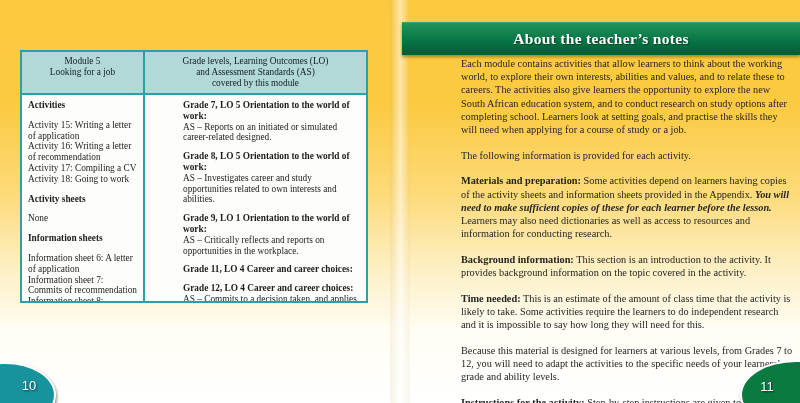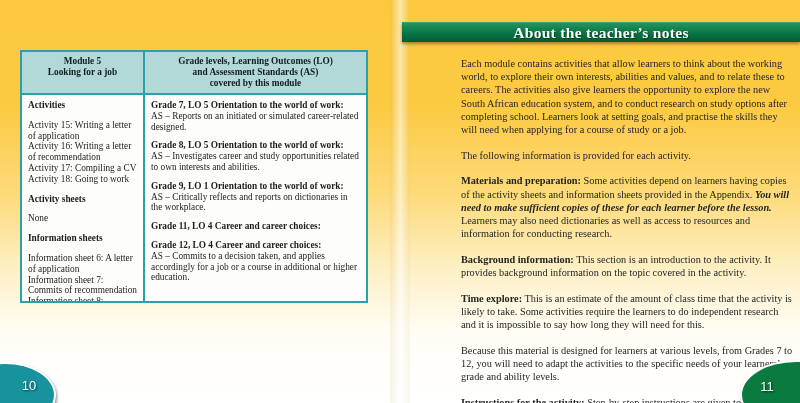--- a/index.html
+++ b/index.html
@@ -17,38 +17,38 @@
   }
 
   
   .module-table {
     position:absolute; left:20px; top:50px; width:348px; height:253px;
     border:2px solid #2aa0a7; background:#fdfdfb; display:flex; flex-direction:column;
     color:#1c1c1c;
   }
   .thead { display:flex; background:#b2d8d7; border-bottom:2px solid #2aa0a7; }
   .th {
-    padding:4px 6px; text-align:center; font-weight:bold;
+    padding:4px 6px; text-align:center; font-weight:normal;
     font-size:9.3px; line-height:11px; white-space:pre-line; color:#101e1e;
   }
   .th.c1 { width:123px; border-right:2px solid #2aa0a7; }
   .th.c2 { flex:1; }
   .tbody { display:flex; flex:1; overflow:hidden; }
   .td { padding:5px 6px; font-size:9.3px; line-height:10.8px; }
   .td.c1 { width:123px; border-right:2px solid #2aa0a7; }
-  .td.c2 { flex:1; }
+  .td.c2 { flex:1;margin-left:32px; }
   .cell-heading { font-weight:bold; margin:9px 0; }
   .td .cell-heading:first-child { margin-top:0; }
   .cell-item { margin:0; }
   .entry { margin-bottom:8px; }
   .entry-heading { font-weight:bold; }
 
   
   .banner {
-    position:absolute; left:2px; right:0; top:22px; height:20px;
+    position:absolute; left:2px; right:0; top:22px; height:33px;
     display:flex; align-items:center; justify-content:center;
     background:linear-gradient(180deg,#259359 0%,#077546 55%,#025c33 100%);
     border-top:1px solid #46a371;
     box-shadow:0 2px 3px rgba(90,75,10,0.55);
   }
   .banner span {
     color:#ffffff; font-weight:bold; font-size:15.5px; letter-spacing:0.3px;
     text-shadow:1px 1px 1px rgba(0,0,0,0.4);
   }
   .content {
@@ -105,21 +105,21 @@
             <div class="entry">
               <div class="entry-heading">Grade 7, LO 5 Orientation to the world of work:</div>
               <div class="entry-body">AS – Reports on an initiated or simulated career-related designed.</div>
             </div>
             <div class="entry">
               <div class="entry-heading">Grade 8, LO 5 Orientation to the world of work:</div>
               <div class="entry-body">AS – Investigates career and study opportunities related to own interests and abilities.</div>
             </div>
             <div class="entry">
               <div class="entry-heading">Grade 9, LO 1 Orientation to the world of work:</div>
-              <div class="entry-body">AS – Critically reflects and reports on dictionaries in the workplace.</div>
+              <div class="entry-body">AS – Critically reflects and reports on opportunities in the workplace.</div>
             </div>
             <div class="entry">
               <div class="entry-heading">Grade 11, LO 4 Career and career choices:</div>
             </div>
             <div class="entry">
               <div class="entry-heading">Grade 12, LO 4 Career and career choices:</div>
               <div class="entry-body">AS – Commits to a decision taken, and applies accordingly for a job or a course in additional or higher education.</div>
             </div>
           </div>
       </div>
@@ -133,21 +133,21 @@
 
   <div class="page right-page">
     <div class="banner">
       <span>About the teacher’s notes</span>
     </div>
     <div class="content">
         <p class="body-para"><span class="run-normal">Each module contains activities that allow learners to think about the working world, to explore their own interests, abilities and values, and to relate these to careers. The activities also give learners the opportunity to explore the new South African education system, and to conduct research on study options after completing school. Learners look at setting goals, and practise the skills they will need when applying for a course of study or a job.</span></p>
         <p class="body-para"><span class="run-normal">The following information is provided for each activity.</span></p>
         <p class="body-para"><span class="run-bold">Materials and preparation:</span><span class="run-normal"> Some activities depend on learners having copies of the activity sheets and information sheets provided in the Appendix. </span><span class="run-bolditalic">You will need to make sufficient copies of these for each learner before the lesson.</span><span class="run-normal"> Learners may also need dictionaries as well as access to resources and information for conducting research.</span></p>
         <p class="body-para"><span class="run-bold">Background information:</span><span class="run-normal"> This section is an introduction to the activity. It provides background information on the topic covered in the activity.</span></p>
-        <p class="body-para"><span class="run-bold">Time explore:</span><span class="run-normal"> This is an estimate of the amount of class time that the activity is likely to take. Some activities require the learners to do independent research and it is impossible to say how long they will need for this.</span></p>
+        <p class="body-para"><span class="run-bold">Time needed:</span><span class="run-normal"> This is an estimate of the amount of class time that the activity is likely to take. Some activities require the learners to do independent research and it is impossible to say how long they will need for this.</span></p>
         <p class="body-para"><span class="run-normal">Because this material is designed for learners at various levels, from Grades 7 to 12, you will need to adapt the activities to the specific needs of your learners’ grade and ability levels.</span></p>
         <p class="body-para"><span class="run-bold">Instructions for the activity:</span><span class="run-normal"> Step-by-step instructions are given to help you guide your learners through the activity.</span></p>
       </div>
     <div class="oval oval-right">
       <span class="pnum">11</span>
     </div>
   </div>
 
 </div>
 

